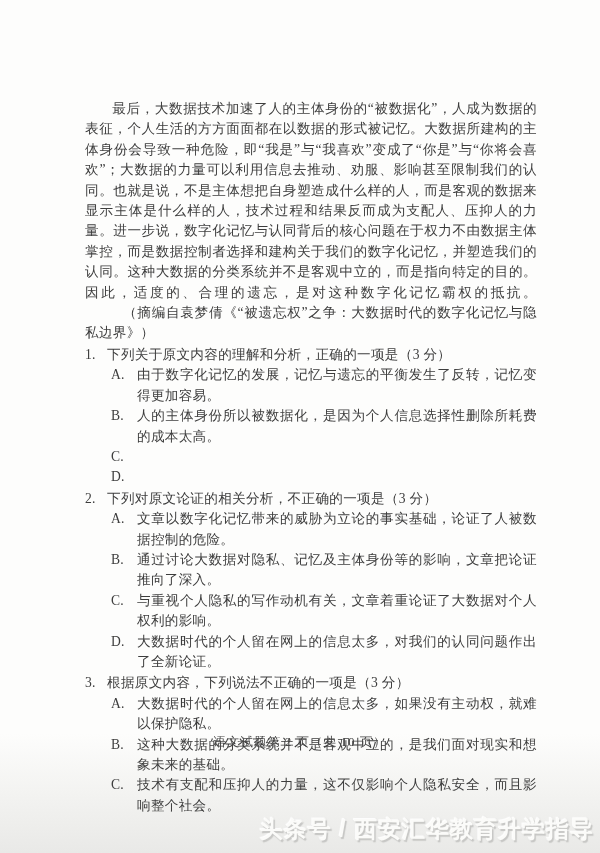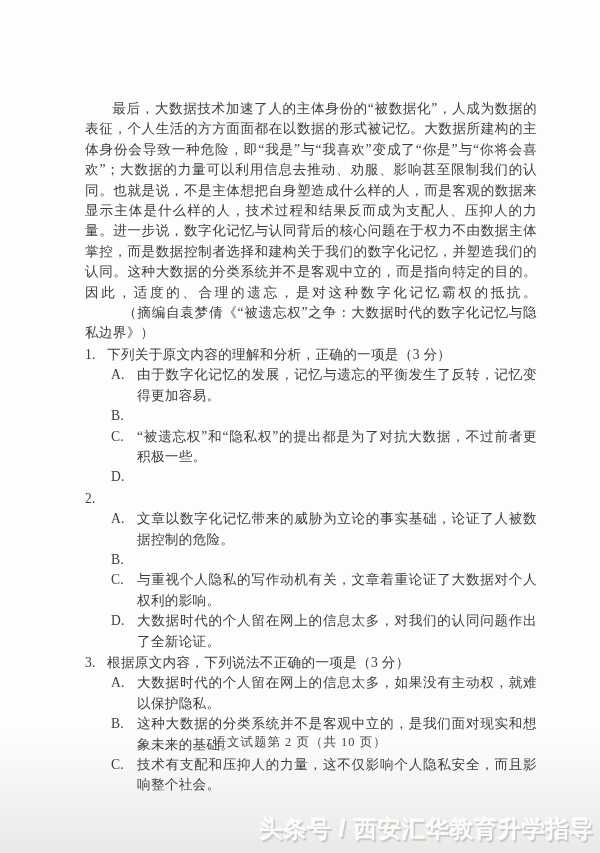--- a/index.html
+++ b/index.html
@@ -50,40 +50,42 @@
       <div class="q-stem">
         <span class="q-num">1.</span>
         <span class="q-text">下列关于原文内容的理解和分析，正确的一项是（3 分）</span>
       </div>
       <div class="q-opt">
         <span class="opt-label">A.</span>
         <span class="opt-text">由于数字化记忆的发展，记忆与遗忘的平衡发生了反转，记忆变得更加容易。</span>
       </div>
       <div class="q-opt">
         <span class="opt-label">B.</span>
+        <span class="opt-text">人的主体身份所以被数据化，是因为个人信息选择性删除所耗费的成本太高。</span>
       </div>
       <div class="q-opt">
         <span class="opt-label">C.</span>
-        <span class="opt-text">“被遗忘权”和“隐私权”的提出都是为了对抗大数据，不过前者更积极一些。</span>
       </div>
       <div class="q-opt">
         <span class="opt-label">D.</span>
       </div>
     </div>
 
     <div class="q-block">
       <div class="q-stem">
         <span class="q-num">2.</span>
+        <span class="q-text">下列对原文论证的相关分析，不正确的一项是（3 分）</span>
       </div>
       <div class="q-opt">
         <span class="opt-label">A.</span>
         <span class="opt-text">文章以数字化记忆带来的威胁为立论的事实基础，论证了人被数据控制的危险。</span>
       </div>
       <div class="q-opt">
         <span class="opt-label">B.</span>
+        <span class="opt-text">通过讨论大数据对隐私、记忆及主体身份等的影响，文章把论证推向了深入。</span>
       </div>
       <div class="q-opt">
         <span class="opt-label">C.</span>
         <span class="opt-text">与重视个人隐私的写作动机有关，文章着重论证了大数据对个人权利的影响。</span>
       </div>
       <div class="q-opt">
         <span class="opt-label">D.</span>
         <span class="opt-text">大数据时代的个人留在网上的信息太多，对我们的认同问题作出了全新论证。</span>
       </div>
     </div>

